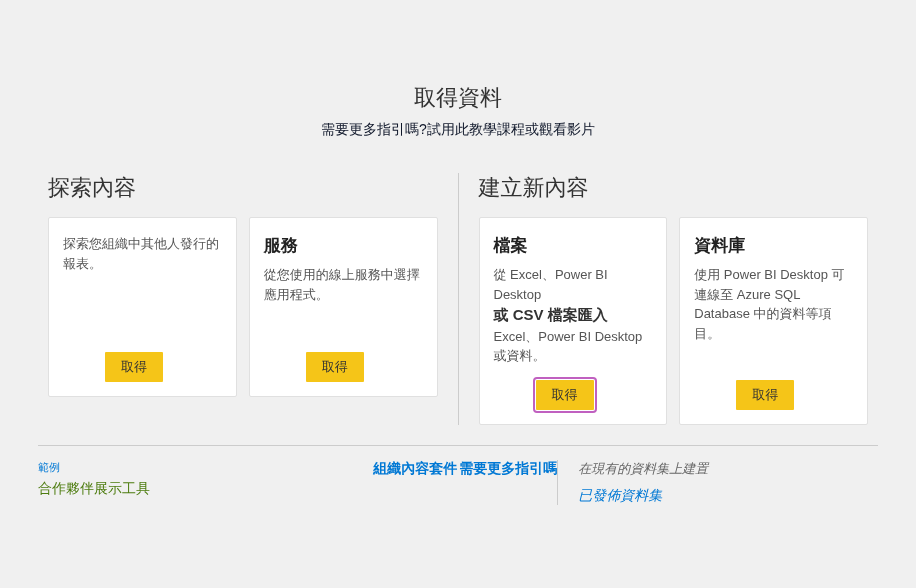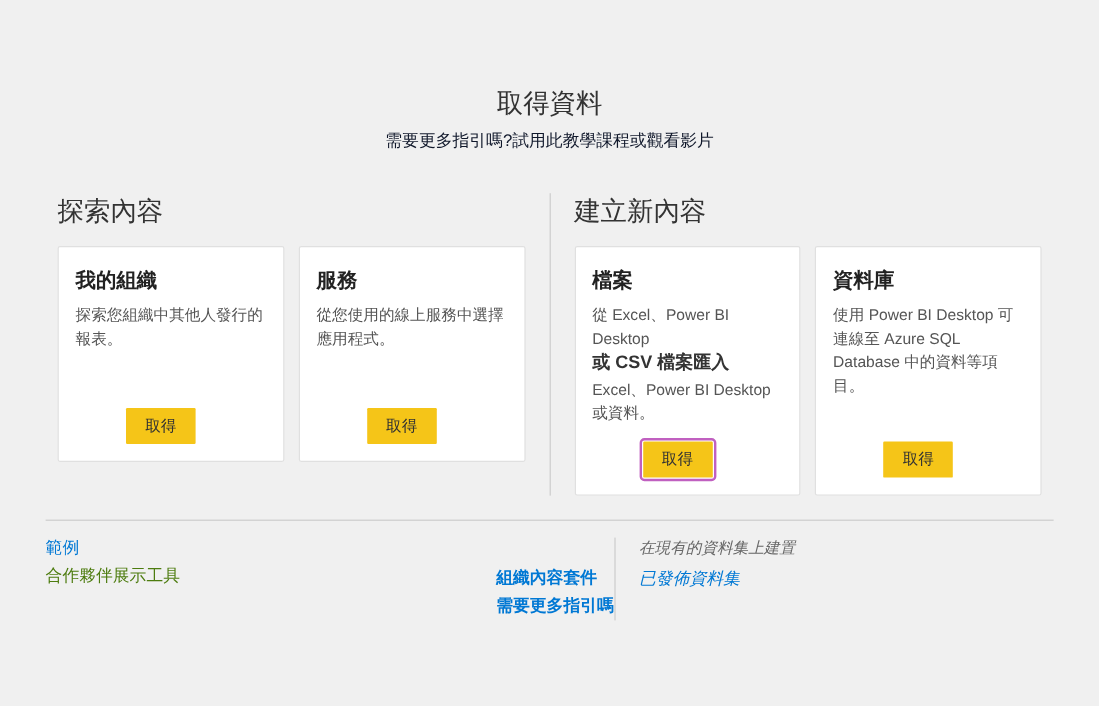--- a/index.html
+++ b/index.html
@@ -115,21 +115,21 @@
       padding-left: 20px;
       border-left: 1px solid #ccc;
       font-style: italic;
     }
     .footer-section-title {
       font-size: 13px;
       color: #666;
       margin-bottom: 8px;
     }
     .footer-link {
-      font-size: 14px;
+      font-size: 11px;
       color: #0078d4;
       cursor: pointer;
       text-decoration: none;
       display: inline-block;
       margin-bottom: 3px;
     }
     .footer-link-bold {
       font-weight: bold;
       font-size: 14px;
       color: #0078d4;
@@ -166,21 +166,20 @@
     <div class="header-subtitle">需要更多指引嗎?試用此教學課程或觀看影片</div>
   </div>
 
   <div class="sections">
 
     <div class="section">
       <div class="section-title">探索內容</div>
       <div class="cards">
 
         <div class="card">
-          <div class="card-title">我的組織</div>
           <div class="card-desc">探索您組織中其他人發行的報表。</div>
           <div class="card-btn-area">
             <button class="btn-get">取得</button>
           </div>
         </div>
 
         <div class="card">
           <div class="card-title">服務</div>
           <div class="card-desc">從您使用的線上服務中選擇應用程式。</div>
           <div class="card-btn-area">
@@ -220,21 +219,21 @@
   </div>
 
   <div class="footer">
 
     <div class="footer-left">
       <div class="footer-links-col">
         <a class="footer-link">範例</a>
         <a class="footer-link-small">合作夥伴展示工具</a>
       </div>
     </div>
-    <div style="display:flex;flex-direction:column;gap:2px;padding-left:10px;justify-content:space-between;">
+    <div style="display:flex;flex-direction:row;gap:2px;padding-left:10px;justify-content:space-between;">
       <div class="footer-section-title">&nbsp;</div>
       <a class="footer-link-bold">組織內容套件</a>
       <a class="footer-link-bold">需要更多指引嗎</a>
     </div>
 
     <div class="footer-right">
       <div class="footer-section-title">在現有的資料集上建置</div>
       <a class="footer-right-link">已發佈資料集</a>
     </div>
   </div>

